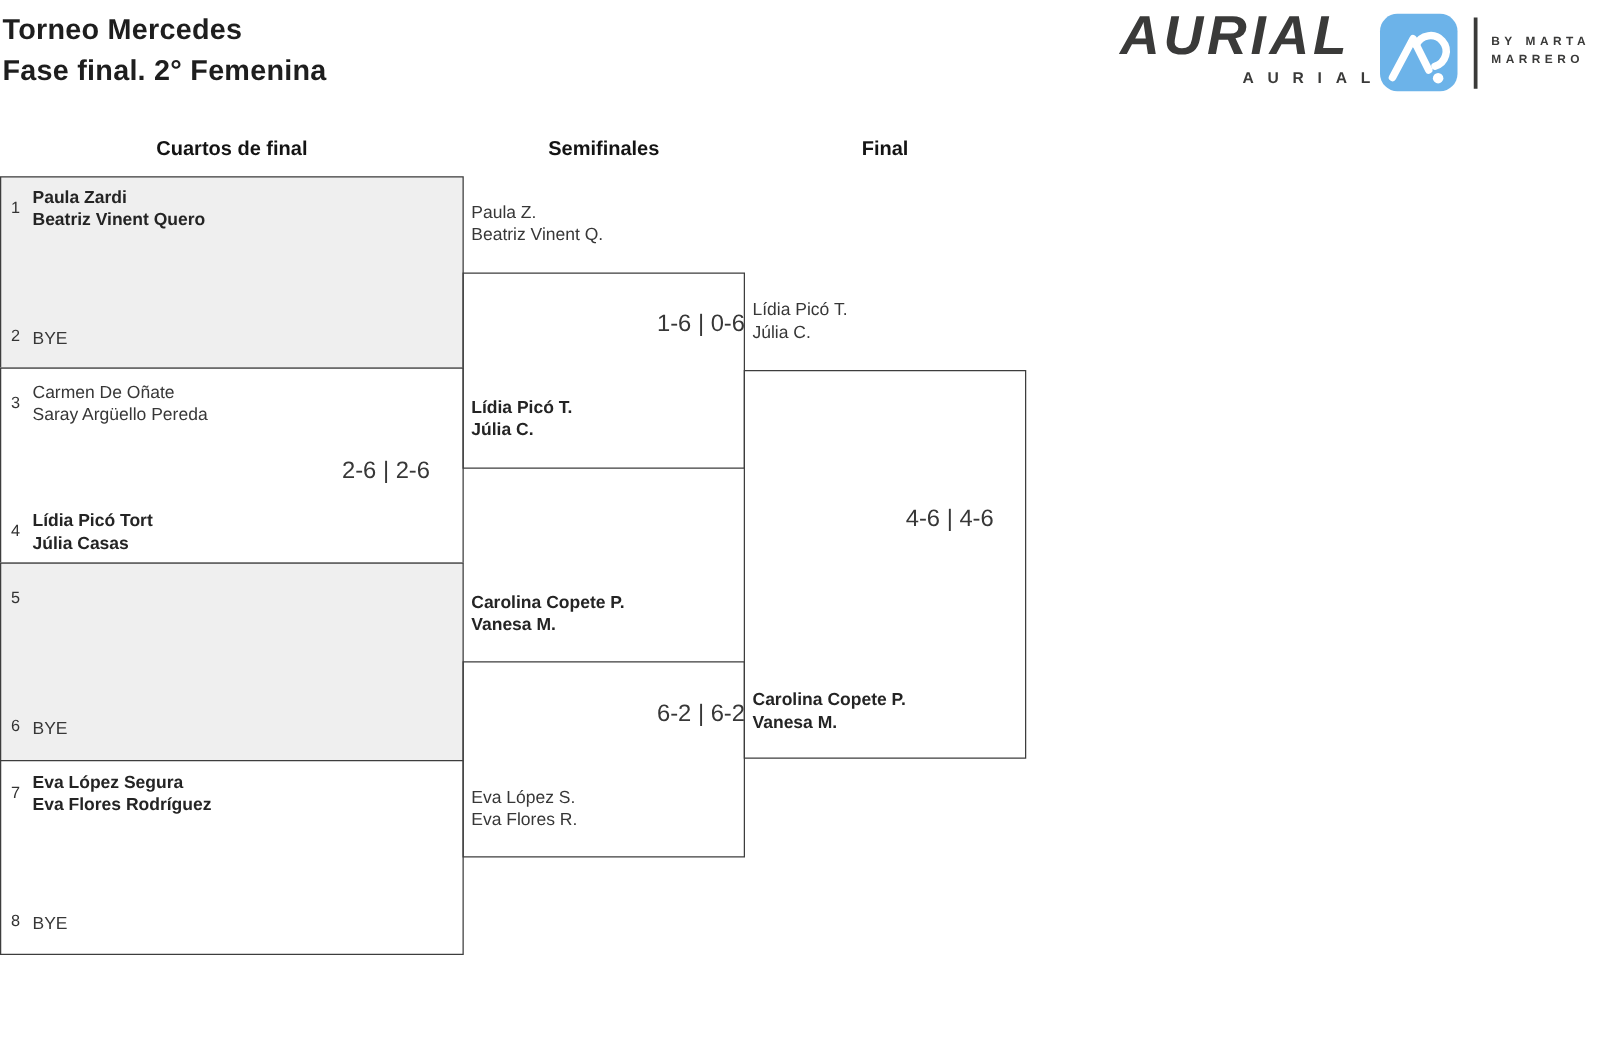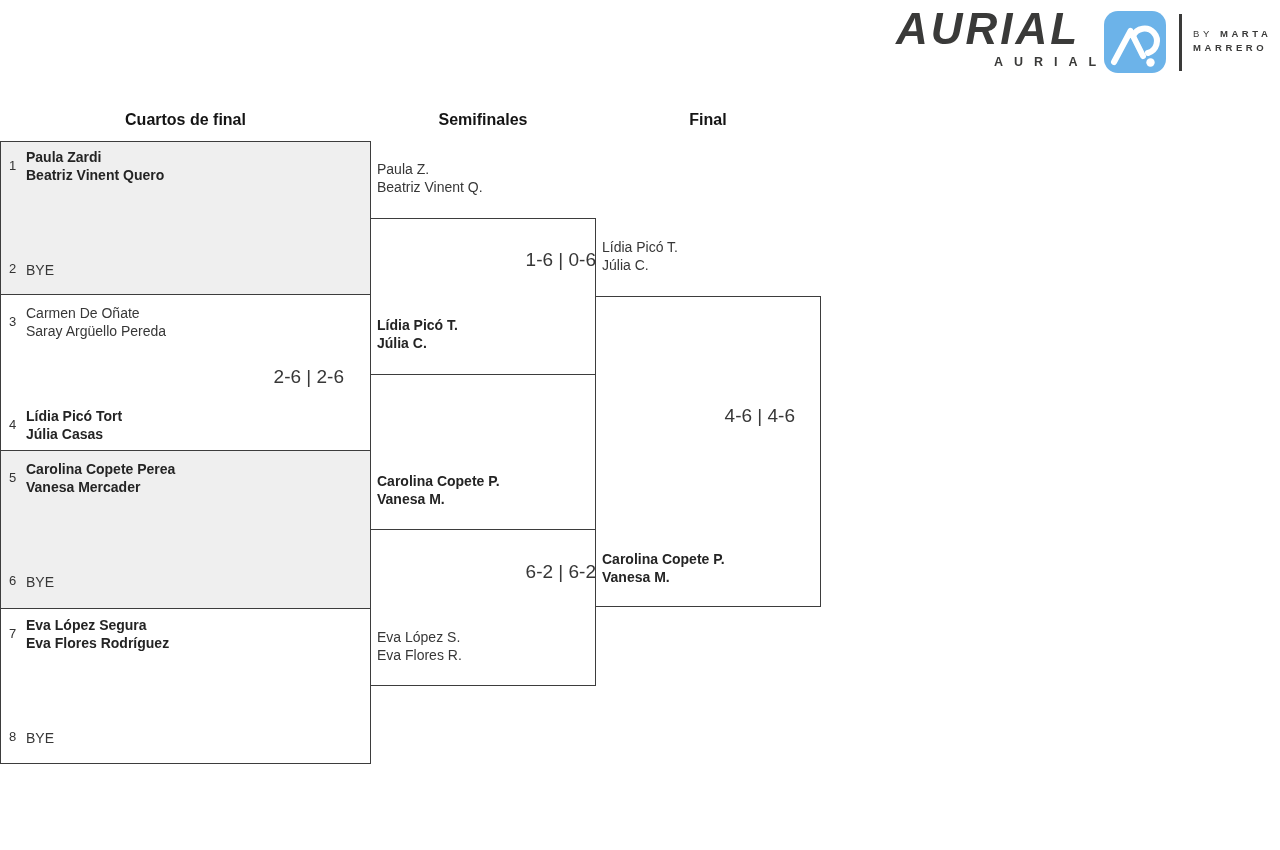--- a/index.html
+++ b/index.html
@@ -13,39 +13,43 @@
   .brand{position:absolute;left:896px;top:4px;font-size:44px;font-style:italic;
          font-weight:700;letter-spacing:3px;color:#3a3a39;}
   .brand-sub{position:absolute;left:994px;top:55px;font-size:12.5px;font-weight:700;
          letter-spacing:11px;color:#3a3a39;}
   .mark{position:absolute;left:1104px;top:11px;width:62px;height:62px;
         background:#6cb3e9;border-radius:14px;}
   .mark svg{position:absolute;left:0;top:0;}
   .logo-divider{position:absolute;left:1179px;top:14px;width:2.5px;height:57px;background:#3a3a39;}
   .byline{position:absolute;left:1193px;top:27px;font-size:9.5px;line-height:13.5px;
         letter-spacing:3.6px;font-weight:700;color:#3a3a39;white-space:nowrap;}
-  .byline .by{font-weight:400;margin-right:7px;}
+  .byline .by{font-weight:700;margin-right:7px;}
 
   
   .col-header{position:absolute;top:111px;font-size:16px;font-weight:700;
         text-align:center;color:#141414;}
   .box{position:absolute;border:1px solid #3d3d3d;box-sizing:border-box;background:#fff;}
   .box.gray{background:#efefef;}
   .seed{position:absolute;width:15px;text-align:center;font-size:13px;
         line-height:16px;color:#333;}
   .team{position:absolute;font-size:14px;line-height:18px;color:#373737;}
   .team div{white-space:nowrap;}
   .team.winner{font-weight:700;color:#242424;}
   .score{position:absolute;font-size:19px;color:#373737;text-align:right;}
 </style>
 </head>
 <body>
 
 <div class="page">
 
+  <div class="title">
+    <div>Torneo Mercedes</div>
+    <div>Fase final. 2° Femenina</div>
+  </div>
 
   <div>
     <div class="brand">AURIAL</div>
     <div class="brand-sub">AURIAL</div>
     <div class="mark">
       <svg width="62" height="62" viewBox="0 0 62 62">
         <path d="M10 51 L26.5 20 L39 45" stroke="#ffffff" stroke-width="6" fill="none" stroke-linecap="round" stroke-linejoin="round"></path>
         <path d="M29 25 A12.5 12.5 0 1 1 44 42" stroke="#ffffff" stroke-width="6" fill="none" stroke-linecap="round"></path>
         <circle cx="46.5" cy="51.5" r="4.2" fill="#ffffff"></circle>
       </svg>
@@ -85,24 +89,20 @@
     <div>Saray Argüello Pereda</div>
   </div>
   <div class="score" style="left:0;top:366px;width:344px">2-6 | 2-6</div>
   <div class="seed" style="left:5px;top:417px">4</div>
   <div class="team winner" style="left:26px;top:407px">
     <div>Lídia Picó Tort</div>
     <div>Júlia Casas</div>
   </div>
 
   <div class="seed" style="left:5px;top:470px">5</div>
-  <div class="team winner" style="left:26px;top:460px">
-    <div>Carolina Copete Perea</div>
-    <div>Vanesa Mercader</div>
-  </div>
   <div class="seed" style="left:5px;top:573px">6</div>
   <div class="team" style="left:26px;top:573px">
     <div>BYE</div>
   </div>
 
   <div class="seed" style="left:5px;top:626px">7</div>
   <div class="team winner" style="left:26px;top:616px">
     <div>Eva López Segura</div>
     <div>Eva Flores Rodríguez</div>
   </div>

